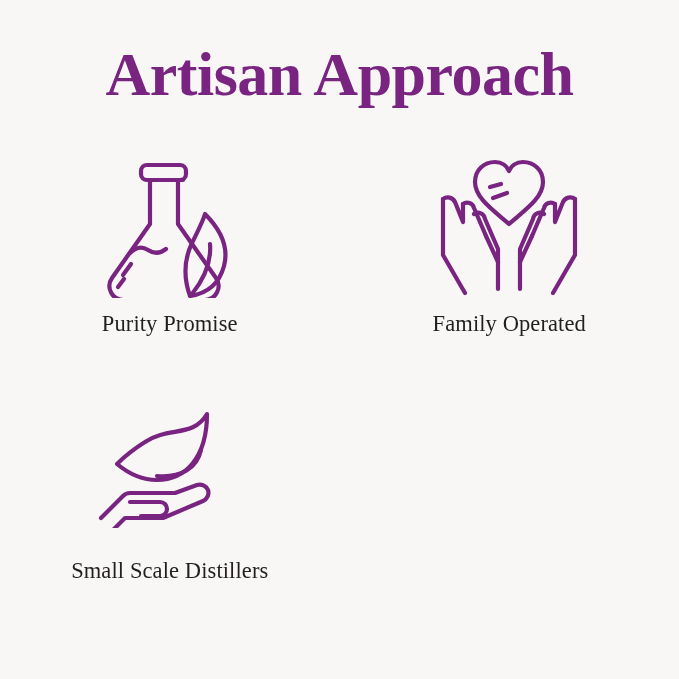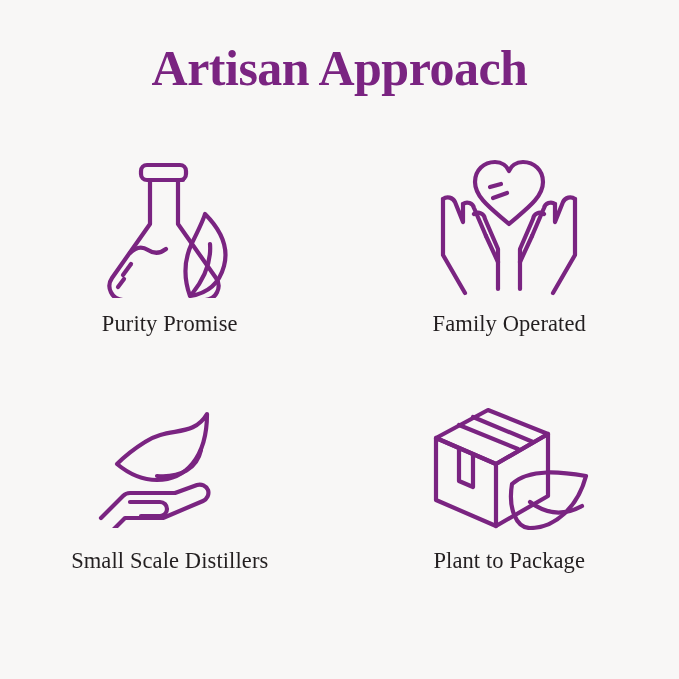--- a/index.html
+++ b/index.html
@@ -23,21 +23,21 @@
 
   
   .title {
     position: absolute;
     top: 42px;
     left: 0;
     width: 679px;
     text-align: center;
     font-family: "Liberation Serif", "DejaVu Serif", serif;
     font-weight: bold;
-    font-size: 50px;
+    font-size: 62px;
     line-height: 1.05;
     letter-spacing: -0.5px;
     color: #7a2481;
     white-space: nowrap;
   }
 
   
   .grid {
     position: absolute;
     top: 150px;
@@ -74,21 +74,21 @@
     color: #231f20;
     letter-spacing: 0.1px;
   }
   .cell-label .l2 {
     display: block;
     text-align: center;
   }
 
   
   .row2 .cell-icon { height: 135px; }
-  .row2 .cell-label { margin-top: 12px; }
+  .row2 .cell-label { margin-top: 22px; }
 </style>
 </head>
 <body>
 
 <div id="infographic">
 
   <div class="title">Artisan Approach</div>
 
   <div class="grid">
 
@@ -166,41 +166,15 @@
                    l22 -8 a9 9 0 0 1 11 5 a9 9 0 0 1 -5 11
                    l-40 17 h-38 l-14 14"></path>
           <path d="M35 94 h30 a7 7 0 0 1 0 14 h-19"></path>
         </svg>
       </div>
       <div class="cell-label">
         <span>Small Scale Distillers</span>
       </div>
     </div>
 
-    <div class="cell row2">
-      <div class="cell-icon">
-        <svg width="166" height="124" viewBox="0 0 166 124" fill="none" stroke="#7a2481" stroke-width="4.2" stroke-linecap="round" stroke-linejoin="round">
-
-          <path d="M10 32 L62 4 L122 28 L70 58 Z"></path>
-
-          <path d="M10 32 v62 l60 26 V58 Z"></path>
-
-          <path d="M70 58 l52 -30 v62 l-52 30"></path>
-
-          <path d="M33 19 L92 43"></path>
-          <path d="M47 11 L107 36"></path>
-
-          <path d="M33 43 v32 l14 6 V49"></path>
-
-          <path d="M86 78
-                   C 104 62 136 66 160 70
-                   C 152 100 130 122 104 122
-                   C 90 122 82 102 86 78 Z"></path>
-          <path d="M104 96 c16 12 34 14 52 4"></path>
-        </svg>
-      </div>
-      <div class="cell-label">
-        <span>Plant to Package</span>
-      </div>
-    </div>
 
   </div>
 </div>
 
 </body></html>

